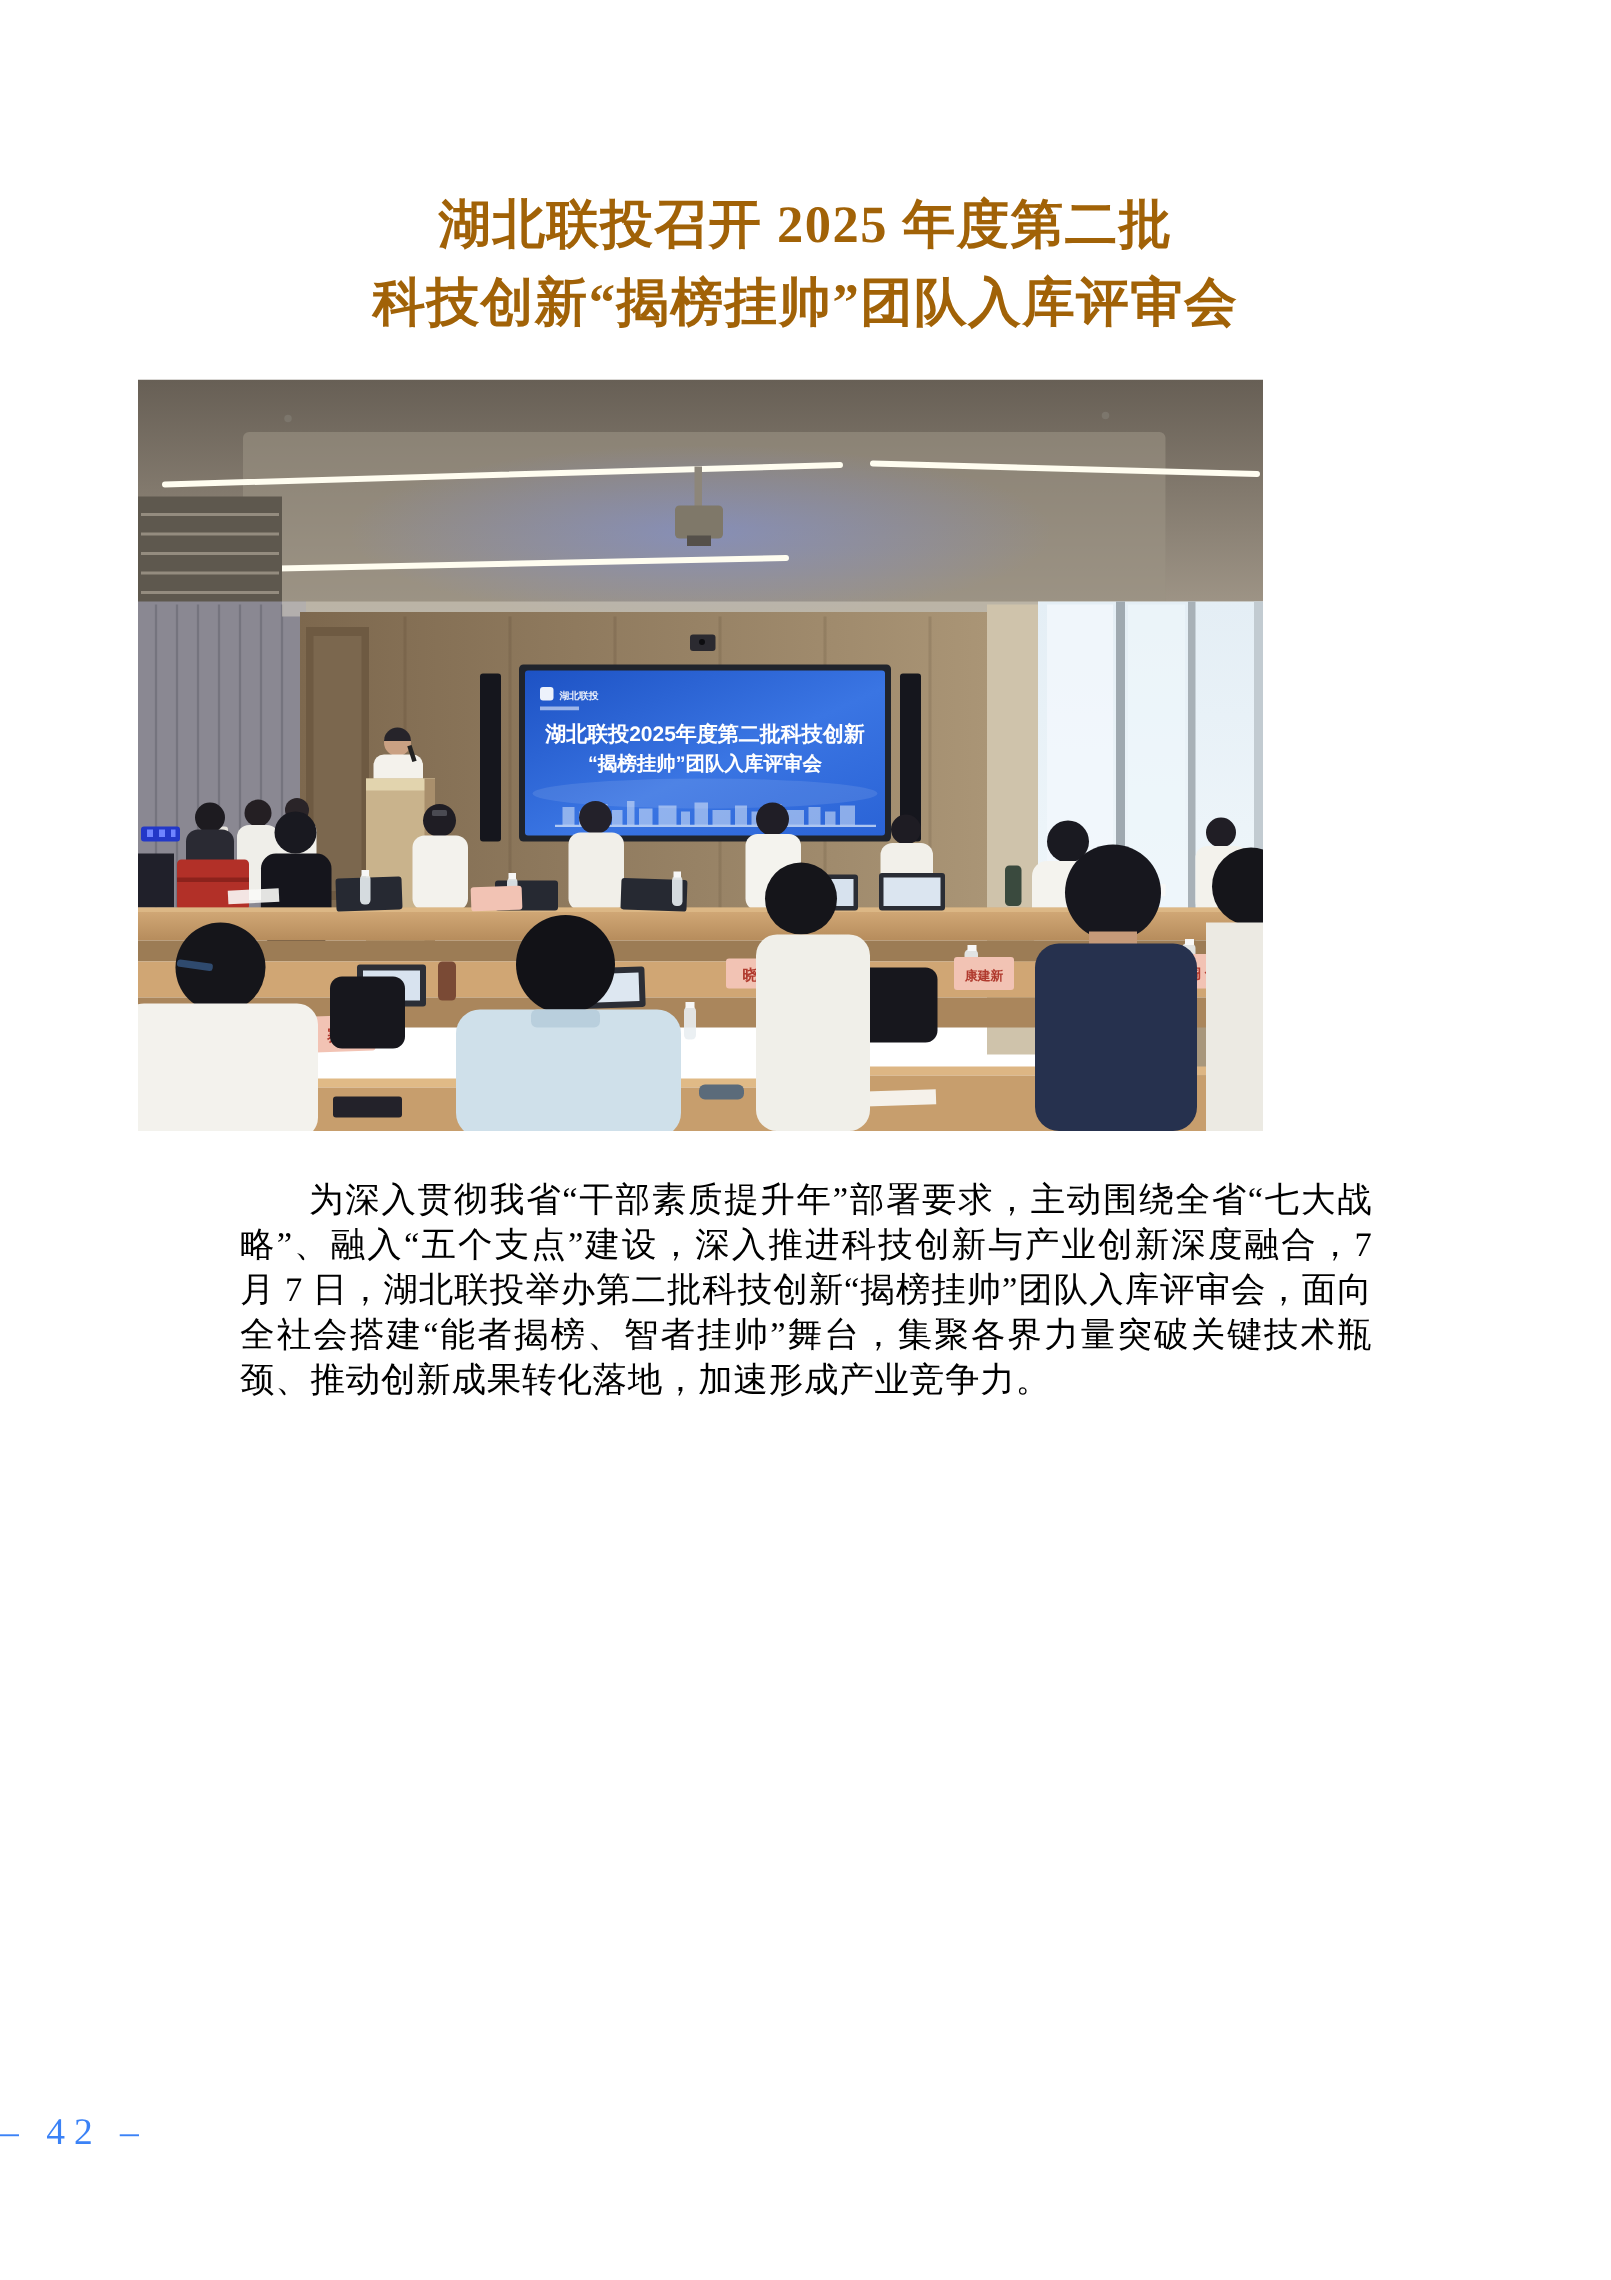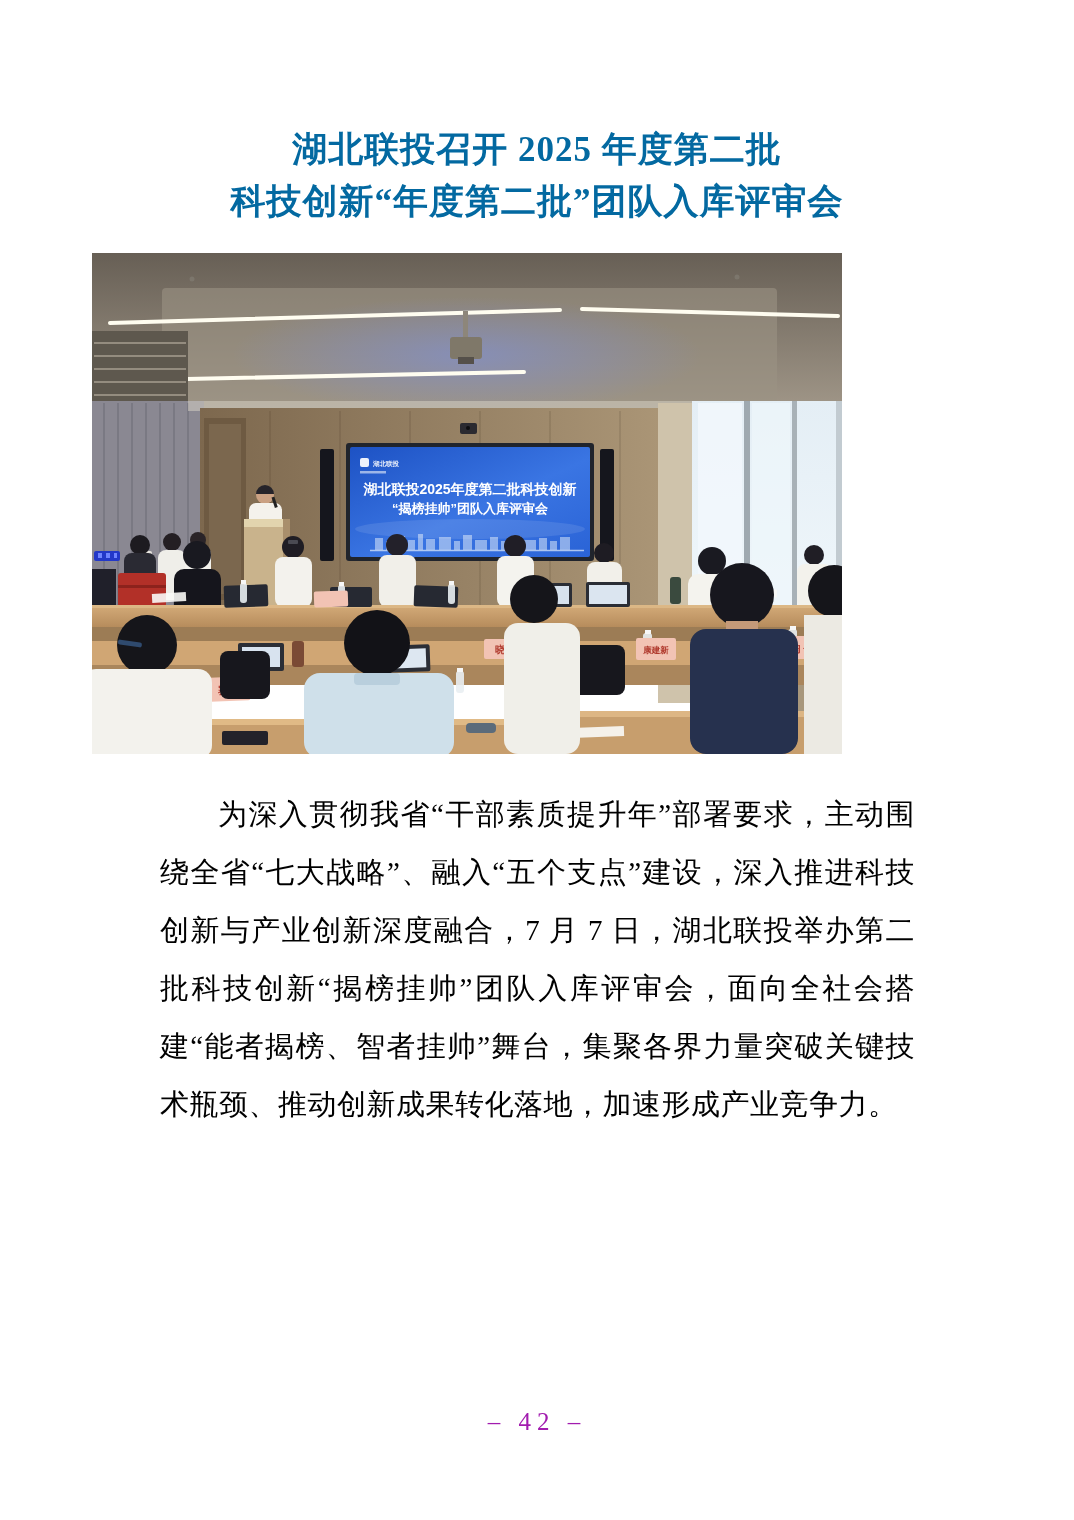--- a/index.html
+++ b/index.html
@@ -14,60 +14,60 @@
   }
   .title-block{
     padding-top:124px;
     text-align:center;
   }
   .title-line{
     font-size:35px;
     font-weight:bold;
     line-height:52px;
     letter-spacing:1px;
-    color:#0369a1;
+    color:#a16207;
   }
   .photo-figure{
     width:891px;height:501px;
     margin:25px auto 0 auto;
     position:relative;
   }
   .photo-figure svg{display:block;width:750px;height:501px;}
   .body-text{
     margin:31px 159px 0 160px;
   }
   .body-text p{
     margin:0;
-    font-size:29px;
-    line-height:58px;
+    font-size:23px;
+    line-height:30px;
     letter-spacing:0.5px;
     text-align:justify;
     text-indent:2em;
   }
   .page-number{
     position:absolute;
     left:0;right:0;
     top:1408px;
-    text-align:center;
+    text-align:left;
     font-size:25px;
     letter-spacing:6px;
-    color:#a21caf;
+    color:#3b82f6;
   }
   
   .slide-text{font-family:"Liberation Sans","DejaVu Sans",sans-serif;font-weight:bold;fill:#ffffff;}
   .card-text{font-family:"Liberation Sans","DejaVu Sans",sans-serif;font-weight:bold;fill:#b03a2e;}
 </style>
 </head>
 <body>
 
 <div class="page">
 
   <div class="title-block">
     <div class="title-line">湖北联投召开 2025 年度第二批</div>
-    <div class="title-line">科技创新“年度第二批”团队入库评审会</div>
+    <div class="title-line">科技创新“揭榜挂帅”团队入库评审会</div>
   </div>
 
   <figure class="photo-figure">
     <svg viewBox="0 0 750 501" xmlns="http://www.w3.org/2000/svg">
       <defs>
         <linearGradient id="ceilG" x1="0" y1="0" x2="0" y2="1">
           <stop offset="0" stop-color="#675f55"></stop>
             <stop offset="1" stop-color="#a79d8e"></stop>
         </linearGradient>
         <radialGradient id="glowG" cx="0.5" cy="0.5" r="0.5">

